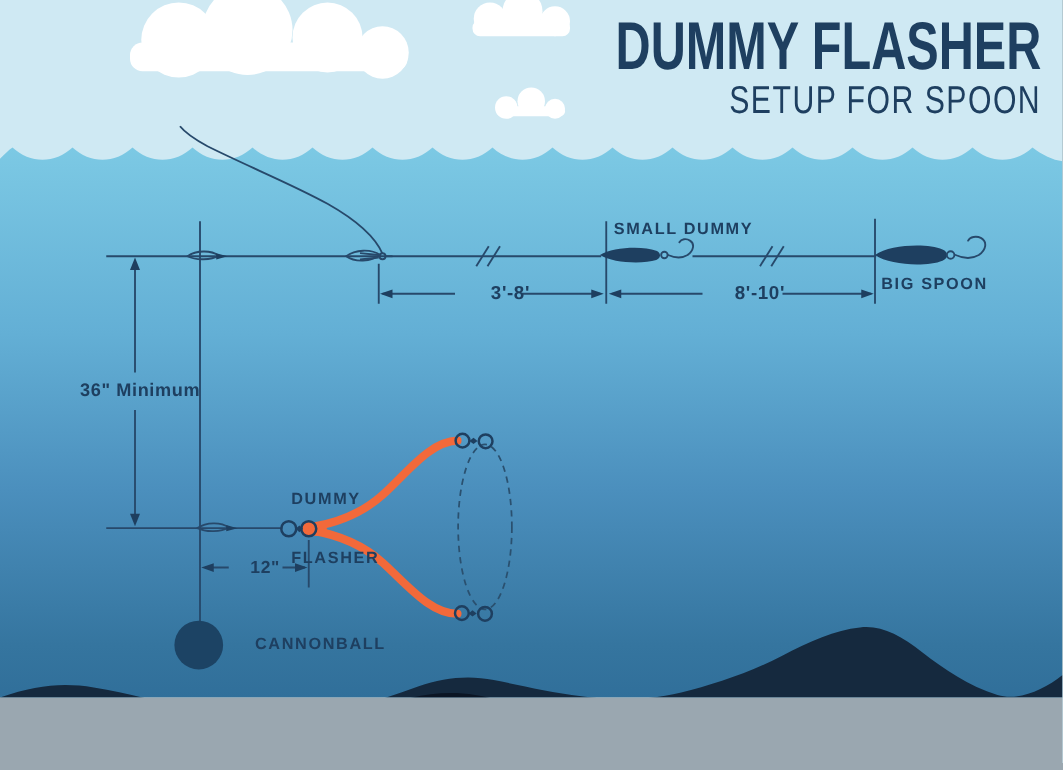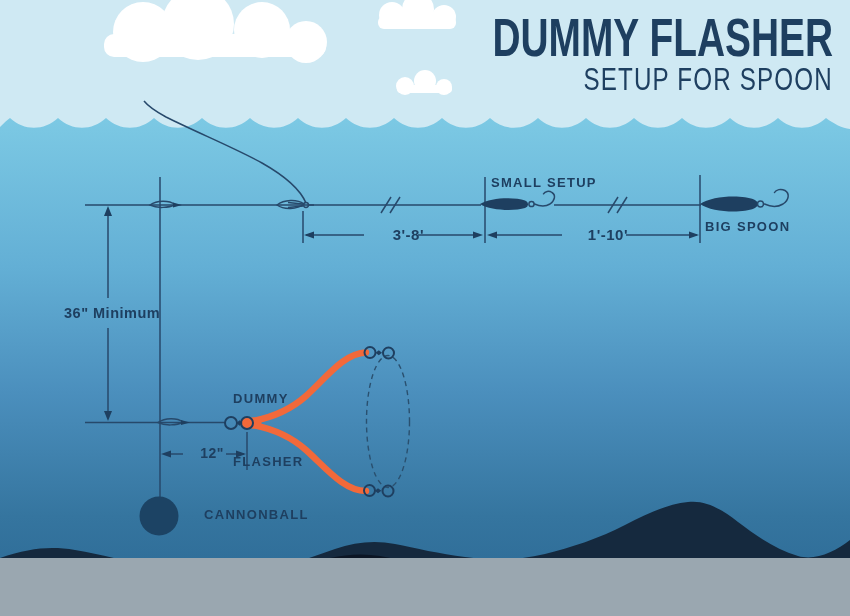--- a/index.html
+++ b/index.html
@@ -180,28 +180,28 @@
       <circle cx="388" cy="491" r="5.5"></circle>
       <polygon points="374.8,490.7 378,488.2 381.3,490.7 378,493.2" fill="#1e3f60" stroke="none"></polygon>
     </g>
 
     <circle cx="159" cy="516" r="19.5" fill="var(--cannonball-fill,#1c4364)"></circle>
   </svg>
 
   <div class="lbl title">DUMMY FLASHER</div>
   <div class="lbl subtitle">SETUP FOR SPOON</div>
 
-  <div class="lbl tag" style="left:491px;top:175px;">SMALL SETUP</div>
+  <div class="lbl tag" style="left:491px;top:175px;">SMALL DUMMY</div>
   <div class="lbl tag" style="left:705px;top:175px;margin-top:44px;">BIG SPOON</div>
 
   <div class="lbl tag" style="left:233px;top:361px;">
     <div>DUMMY</div>
-    <div style="margin-top:18px;">FLASHER</div>
+    <div style="margin-top:2px;">FLASHER</div>
   </div>
 
   <div class="lbl tag" style="left:204px;top:507px;">CANNONBALL</div>
 
   <div class="lbl dim" style="left:64px;top:305px;font-size:14.5px;">36" Minimum</div>
   <div class="lbl dim center" style="left:360px;top:226px;width:64px;">3'-8'</div>
-  <div class="lbl dim center" style="left:558px;top:226px;width:70px;">1'-10'</div>
+  <div class="lbl dim center" style="left:558px;top:226px;width:70px;">8'-10'</div>
   <div class="lbl dim center" style="left:184px;top:445px;width:40px;font-size:14px;">12"</div>
 
 </div>
 
 </body></html>

